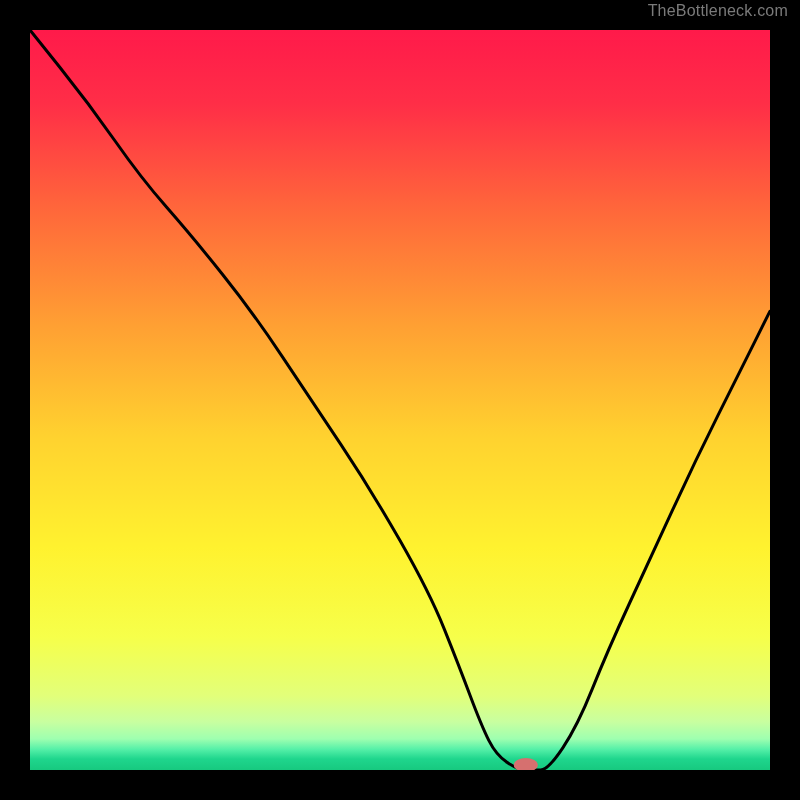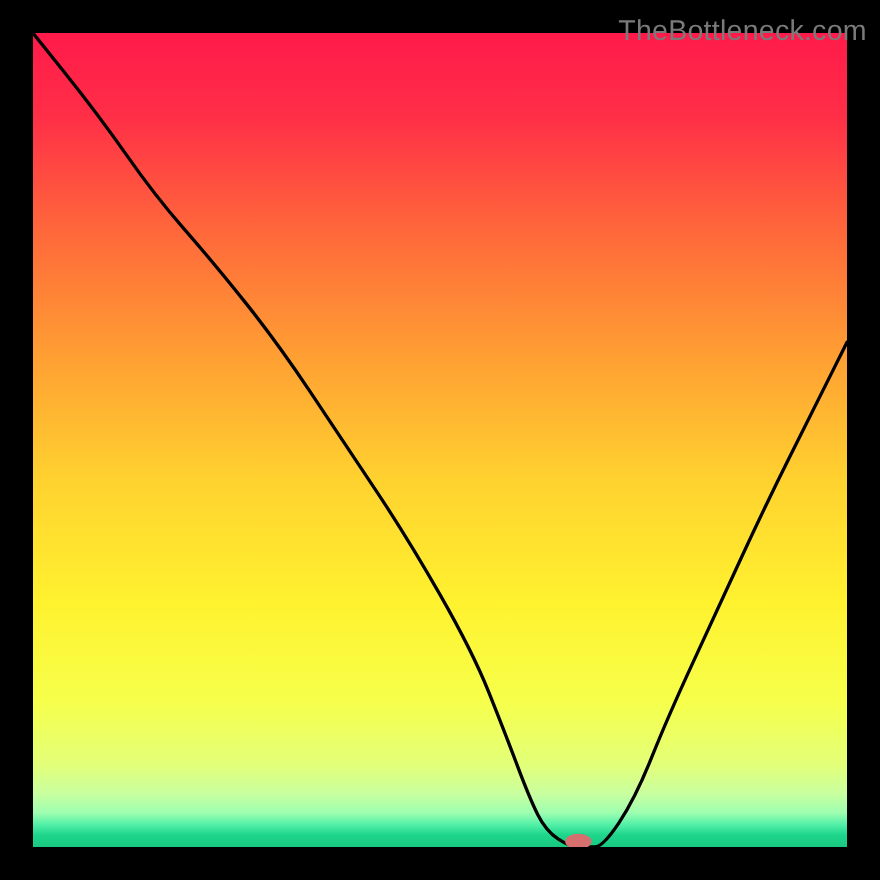--- a/index.html
+++ b/index.html
@@ -14,26 +14,25 @@
   .stage {
     position: relative;
     width: 800px;
     height: 800px;
   }
   .watermark {
     position: absolute;
     top: 2px;
     right: 12px;
     color: #7a7a7a;
-    font-size: 26px;
+    font-size: 16px;
     font-weight: 500;
     letter-spacing: 0.2px;
     z-index: 20;
     user-select: none;
-    margin-top: 10px;
   }
   svg.plot {
     position: absolute;
     display: block;
   }
 </style>
 </head>
 <body>
 
 <div class="stage">

